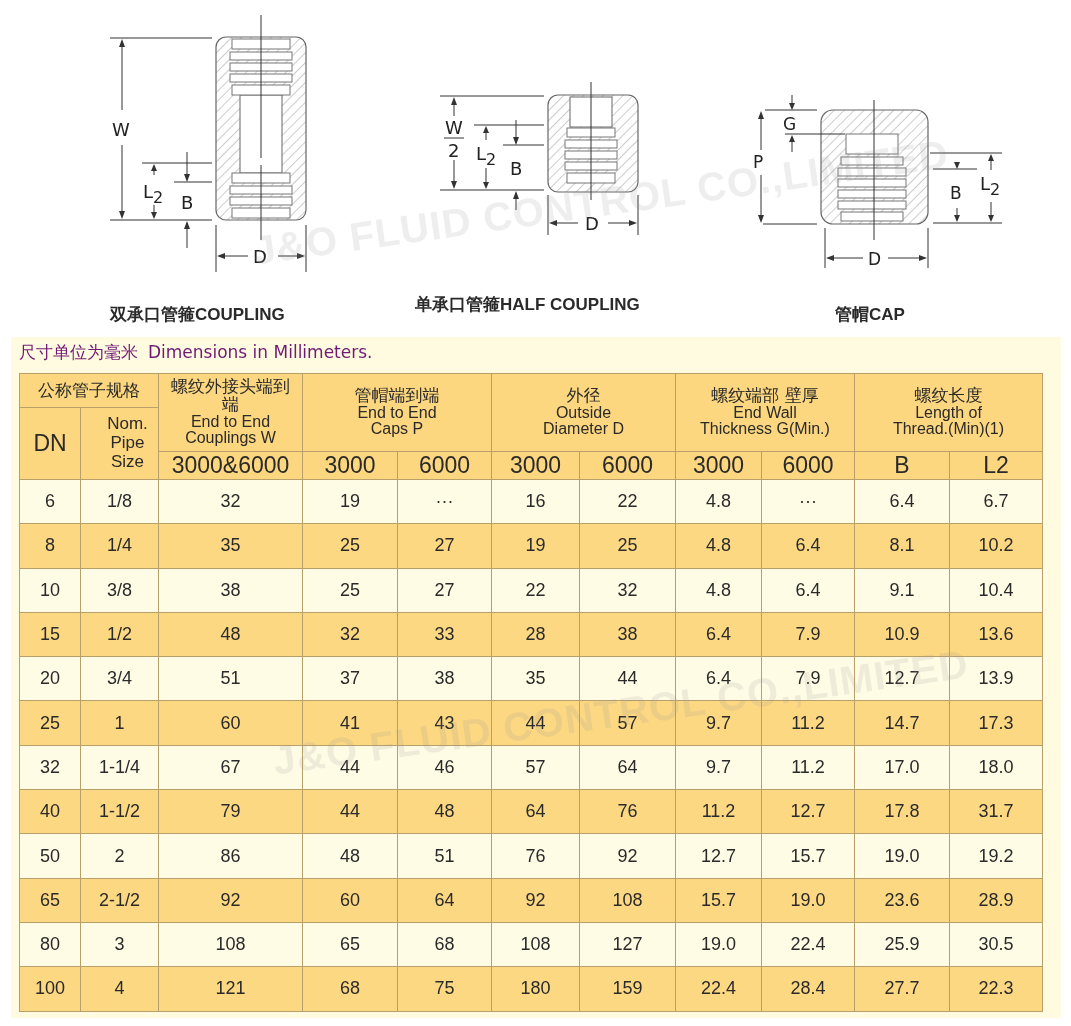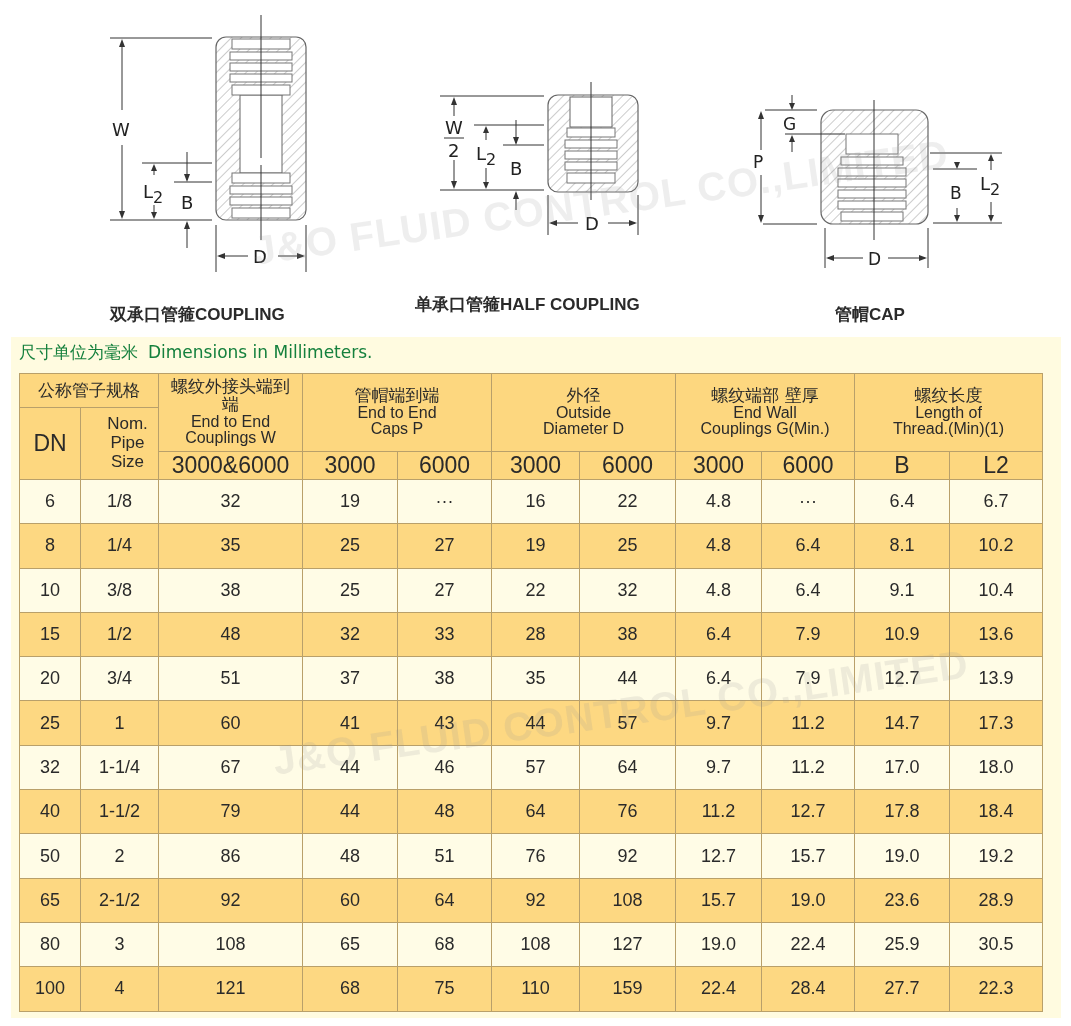--- a/index.html
+++ b/index.html
@@ -4,21 +4,21 @@
   <style>
     * { box-sizing: border-box; margin: 0; padding: 0; }
     html, body { width: 1071px; height: 1026px; background: #ffffff; overflow: hidden; }
     body { position: relative; font-family: "DejaVu Sans", "Liberation Sans", sans-serif; color: #222; }
 
     .drawing { position: absolute; }
     .drawing svg { display: block; }
     .caption { position: absolute; font-family: Liberation Sans, sans-serif; font-weight: bold; font-size: 17px; color: #2a2a2a; white-space: nowrap; }
 
     .panel { position: absolute; left: 11px; top: 337px; width: 1050px; height: 681px; background: #fffbe0; }
-    .units { position: absolute; left: 19px; top: 341px; font-size: 17px; color: #15803d; white-space: nowrap; }
+    .units { position: absolute; left: 19px; top: 341px; font-size: 17px; color: #701a75; white-space: nowrap; }
     .units .zh { margin-right: 10px; }
 
     table.spec { position: absolute; left: 19px; top: 373px; border-collapse: collapse; table-layout: fixed; font-family: "Liberation Sans", sans-serif; }
     table.spec th, table.spec td { border: 1.5px solid #b9a06a; text-align: center; vertical-align: middle; color: #2a2a2a; }
     table.spec th { background: #fdd77f; font-weight: normal; line-height: 1.05; }
     table.spec th .zh { font-family: "DejaVu Sans", sans-serif; font-size: 17px; display: block; }
     table.spec th .en { font-size: 16px; display: block; }
     table.spec th.sub { font-size: 23px; height: 28px; }
     table.spec td { font-size: 18px; height: 44.3px; }
     table.spec tr.odd td { background: #fffce6; }
@@ -217,21 +217,21 @@
         <span class="en">Caps P</span>
       </th>
       <th colspan="2" rowspan="2">
         <span class="zh">外径</span>
         <span class="en">Outside</span>
         <span class="en">Diameter D</span>
       </th>
       <th colspan="2" rowspan="2">
         <span class="zh">螺纹端部 壁厚</span>
         <span class="en">End Wall</span>
-        <span class="en">Couplings G(Min.)</span>
+        <span class="en">Thickness G(Min.)</span>
       </th>
       <th colspan="2" rowspan="2">
         <span class="zh">螺纹长度</span>
         <span class="en">Length of</span>
         <span class="en">Thread.(Min)(1)</span>
       </th>
     </tr>
     <tr style="height:44px">
       <th rowspan="2" class="sub">DN</th>
       <th rowspan="2" style="font-size:17px; line-height:1.1;padding-left:16px;">
@@ -348,21 +348,21 @@
         <td>40</td>
         <td>1-1/2</td>
         <td>79</td>
         <td>44</td>
         <td>48</td>
         <td>64</td>
         <td>76</td>
         <td>11.2</td>
         <td>12.7</td>
         <td>17.8</td>
-        <td>18.4</td>
+        <td>31.7</td>
       </tr>
     <tr class="odd">
         <td>50</td>
         <td>2</td>
         <td>86</td>
         <td>48</td>
         <td>51</td>
         <td>76</td>
         <td>92</td>
         <td>12.7</td>
@@ -395,21 +395,21 @@
         <td>22.4</td>
         <td>25.9</td>
         <td>30.5</td>
       </tr>
     <tr class="even">
         <td>100</td>
         <td>4</td>
         <td>121</td>
         <td>68</td>
         <td>75</td>
-        <td>110</td>
+        <td>180</td>
         <td>159</td>
         <td>22.4</td>
         <td>28.4</td>
         <td>27.7</td>
         <td>22.3</td>
       </tr>
   </tbody>
 </table>
 
 <div class="watermark" style="left:250px; top:180px;">J&amp;O FLUID CONTROL CO.,LIMITED</div>

